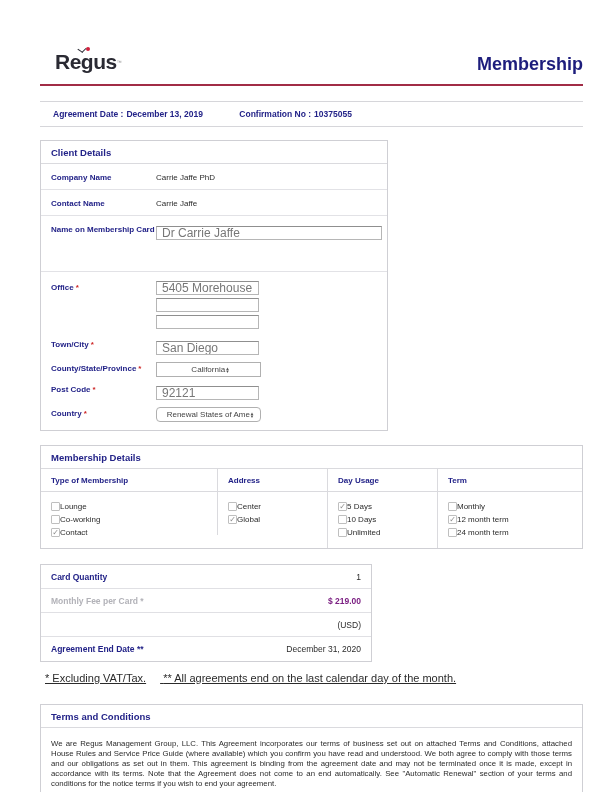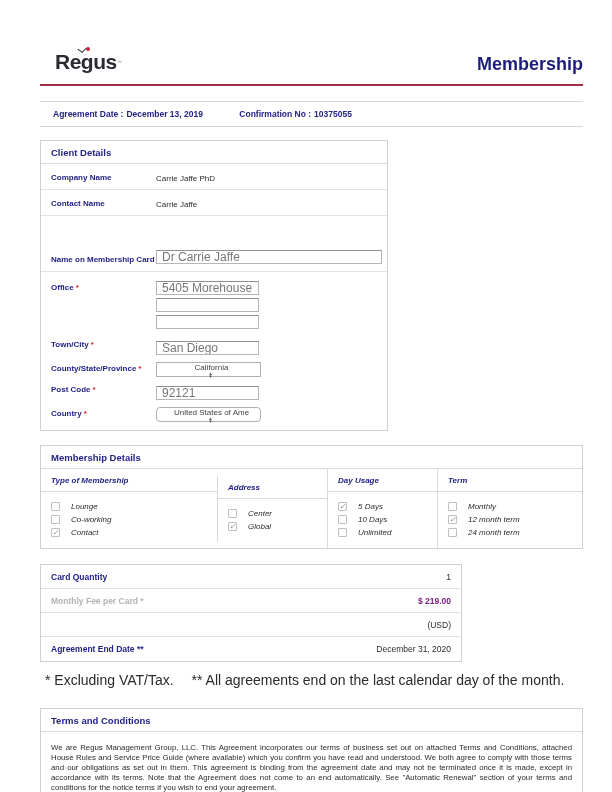--- a/index.html
+++ b/index.html
@@ -28,66 +28,66 @@
                    padding:7px 0 7px 13px; font-size:8.5px; font-weight:bold; color:#232388; }
   .agreement-bar .pair { margin-right:34px; }
   .agreement-bar .val { margin-left:3px; }
   
   .box { box-sizing:border-box; border:1px solid #cfcfd4; background:#fff; }
   .box-title { padding:6px 10px 5px; border-bottom:1px solid #dadade;
                font-size:9.5px; font-weight:bold; color:#232388; }
   
   .client-box { margin:13px 0 0 40px; width:348px; }
   .cd-row { display:flex; align-items:flex-start; padding:7px 10px 6px; }
-  .cd-row.bordered { border-bottom:1px solid #e2e2e6;align-items:flex-end; }
+  .cd-row.bordered { border-bottom:1px solid #e2e2e6; }
   .cd-row.tall { min-height:42px; }
   .cd-row.tight { padding:3px 10px; }
   .cd-label { width:105px; flex:0 0 105px; font-size:8px; font-weight:bold;
               color:#232388; line-height:10px; padding-top:2px; }
   .req { color:#cc2222; margin-left:2px; }
   .cd-value { font-size:8px; color:#2b2b2b; padding-top:2px; }
   .tb { box-sizing:border-box; height:14px; border:1px solid #b6b6b6; border-top-color:#8f8f8f;
         background:#fff; color:#777; font-size:12px; font-family:"Liberation Sans",sans-serif;
         padding:1px 5px; outline:none; }
   .tb.w-card { width:226px; }
   .tb.w-std  { width:103px; }
   .addr-stack { display:flex; flex-direction:column; gap:3px; }
   .selectbox { box-sizing:border-box; height:15px; width:105px; border:1px solid #b0b0b0;
-               background:#fff; display:flex; align-items:center; justify-content:flex-start;
-               padding:0 2px 0 8px; font-size:8px; color:#444;flex-direction:column; }
+               background:#fff; display:flex; align-items:center; justify-content:center;
+               padding:0 2px 0 8px; font-size:8px; color:#444; }
   .selectbox.rounded { border-radius:4px; }
   .stepper { display:flex; flex-direction:column; align-items:center; line-height:3px;
              font-size:4.5px; color:#555; padding-right:2px; }
   
   .membership-box { margin:14px 0 0 40px; width:543px; }
-  .m-cols { display:flex; align-items:center;font-style:italic; }
+  .m-cols { display:flex; align-items:flex-start; }
   .m-col { box-sizing:border-box; }
   .m-col:nth-child(1) { width:176px; }
   .m-col:nth-child(2) { width:110px; border-left:1px solid #dadade; }
   .m-col:nth-child(3) { width:110px; border-left:1px solid #dadade; }
   .m-col:nth-child(4) { flex:1; border-left:1px solid #dadade; }
   .m-col-header { padding:7px 10px 6px; border-bottom:1px solid #dadade;
                   font-size:8px; font-weight:bold; color:#232388; }
   .m-options { padding:8px 10px 9px; }
-  .m-option { display:flex; align-items:center; gap:11px; height:13px; }
+  .m-option { display:flex; align-items:center; gap:0; height:13px; }
   .checkbox { box-sizing:border-box; width:9px; height:9px; border:1px solid #bfbfbf;
               border-radius:1px; background:#fff; font-size:8px; line-height:7px;
               color:#8a8a8a; text-align:center; }
   .m-option-label { font-size:8px; color:#2b2b2b; }
   
-  .summary-box { margin:15px 0 0 40px; width:422px; }
+  .summary-box { margin:15px 0 0 40px; width:332px; }
   .s-row { display:flex; justify-content:space-between; align-items:center;
            padding:0 10px; height:24px; border-bottom:1px solid #e0e0e4; box-sizing:border-box; }
   .s-row:last-child { border-bottom:none; }
   .s-label { font-size:8.5px; font-weight:bold; color:#232388; }
   .s-label.muted { color:#b2b2b8; }
   .s-value { font-size:8.5px; color:#2b2b2b; }
   .s-value.fee { color:#7b1f82; font-weight:bold; }
   
-  .footnote { margin:10px 0 8px 45px; font-size:14px; color:#2b2b2b; }
+  .footnote { margin:10px 0 8px 45px; font-size:11px; color:#2b2b2b;text-decoration:underline; }
   .footnote .n1 { margin-right:14px; }
   
   .terms-box { margin:20px 0 0 40px; width:543px; }
   .terms-body { padding:11px 10px 12px; font-size:7.8px; line-height:10px;
                 color:#2b2b2b; text-align:justify; }
 </style>
 </head>
 <body>
 
 <div class="page">
@@ -152,21 +152,21 @@
     </div>
 
     <div class="cd-row tight">
       <div class="cd-label"><span>Post Code</span><span class="req">*</span></div>
       <div><input class="tb w-std" type="text" value="92121" style=""></div>
     </div>
 
     <div class="cd-row tight" style="padding-bottom:8px;">
       <div class="cd-label"><span>Country</span><span class="req">*</span></div>
       <div class="selectbox rounded">
-        <span>United States of Ame</span>
+        <span>Renewal States of Ame</span>
         <span class="stepper">
             <span>▲</span>
             <span>▼</span>
           </span>
       </div>
     </div>
   </div>
 
   <div class="box membership-box">
     <div class="box-title">Membership Details</div>

